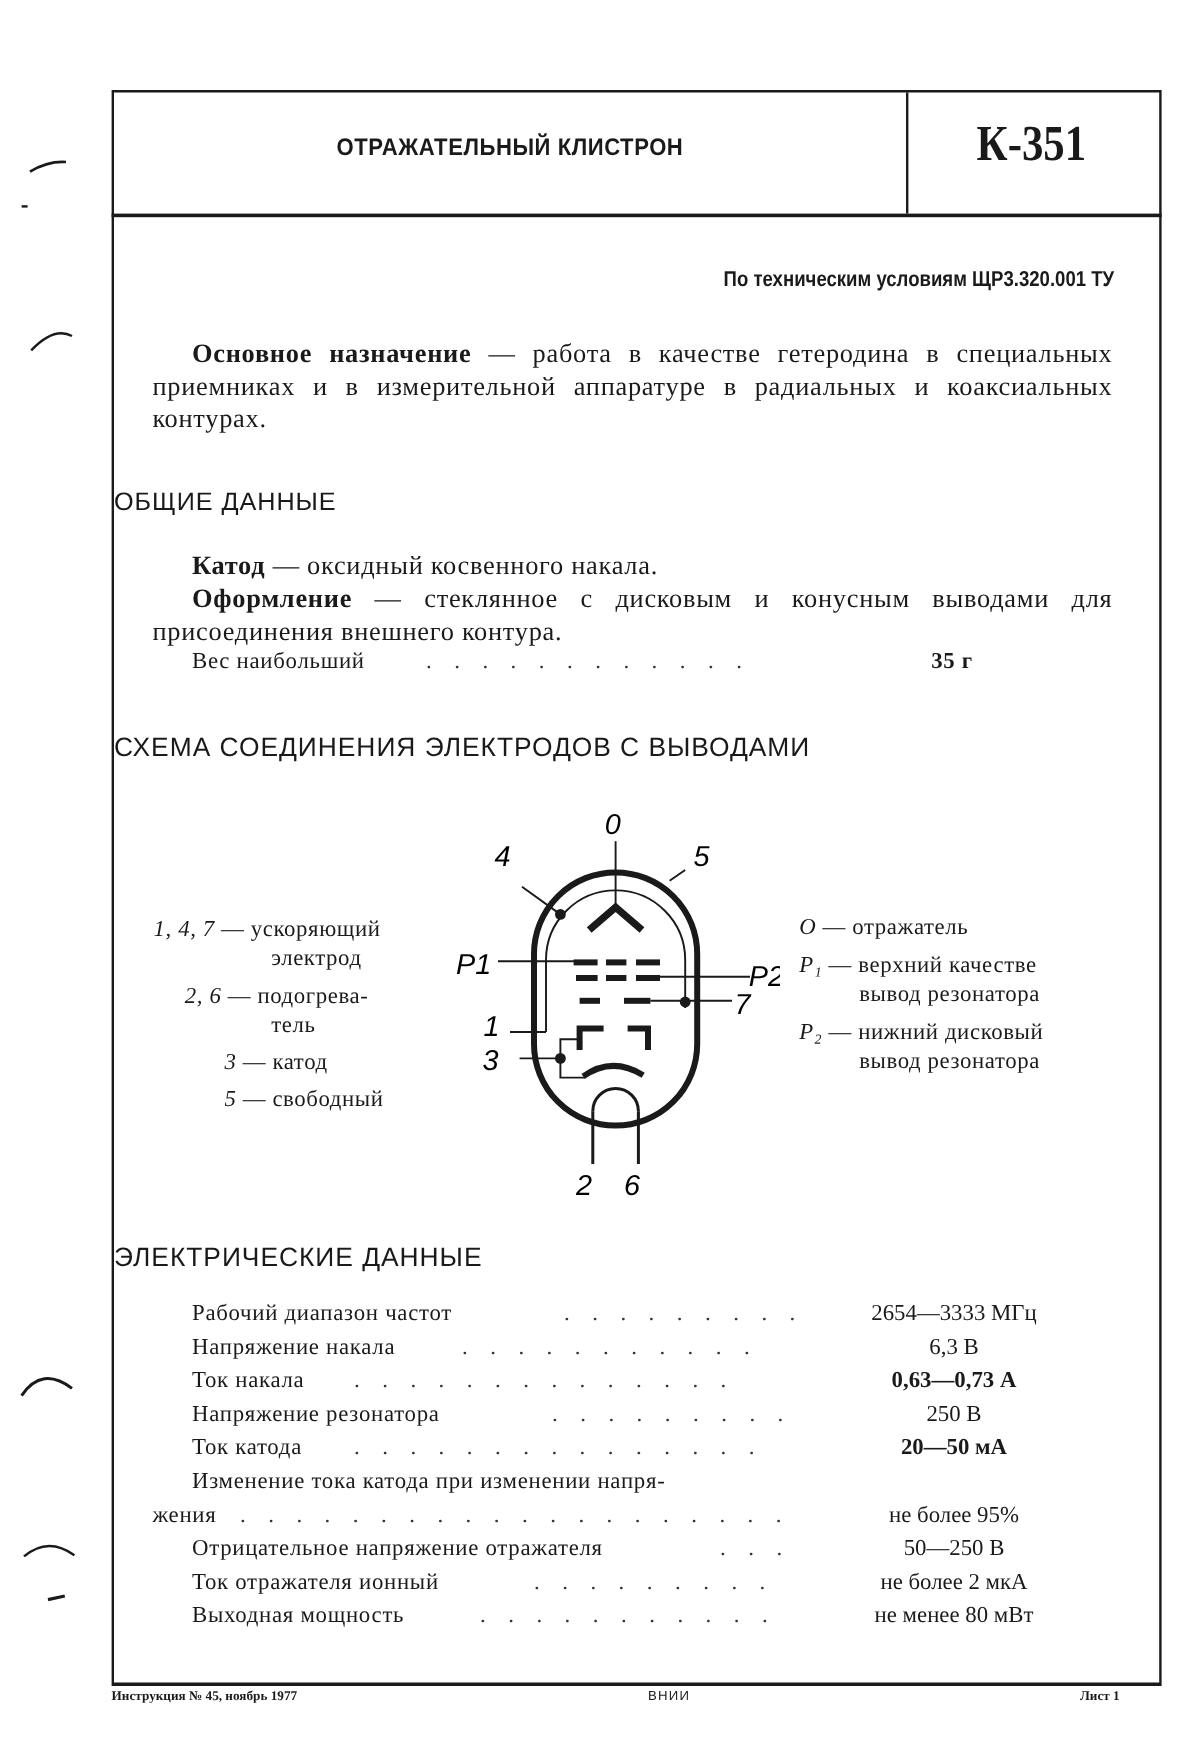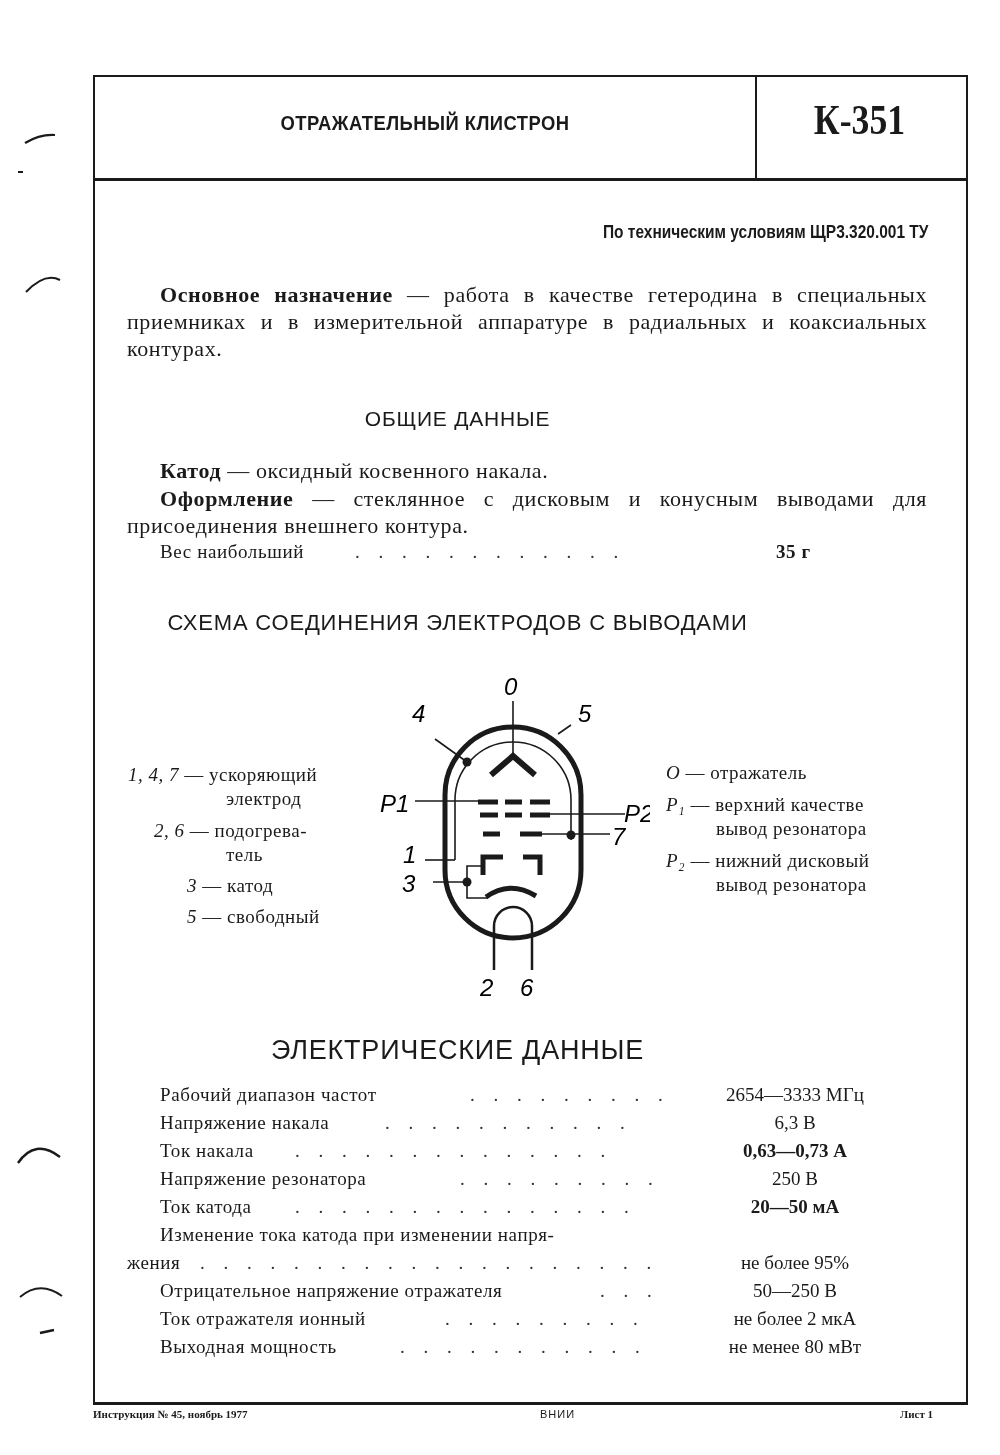--- a/index.html
+++ b/index.html
@@ -15,21 +15,21 @@
   .title { position: absolute; left: 95px; top: 112px; width: 660px; text-align: center;
            font-family: "Liberation Sans", "DejaVu Sans", sans-serif; font-size: 20px; font-weight: bold;
            letter-spacing: 0.5px; transform: scaleX(0.92); }
   .model { position: absolute; left: 757px; top: 96px; width: 205px; text-align: center;
            font-family: "Liberation Serif", serif; font-weight: bold; font-size: 42px; transform: scaleX(0.85); }
   .spec-ref { position: absolute; right: 72px; top: 222px; font-size: 18px; font-weight: bold;
               font-family: "Liberation Sans", sans-serif; transform: scaleX(0.86); transform-origin: right center; }
   .para { position: absolute; left: 127px; width: 800px; font-size: 22px; line-height: 27px;
           text-align: justify; letter-spacing: 0.6px; }
   .para .b { font-weight: bold; }
-  .section { position: absolute; left: 95px; width: 725px; text-align: center;
+  .section { position: absolute; left: 95px; width: 725px; 
              font-family: "Liberation Sans", "DejaVu Sans", sans-serif; font-size: 21px; letter-spacing: 0.8px; }
   .line { position: absolute; font-size: 19px; letter-spacing: 0.6px; white-space: nowrap; }
   .dots { position: absolute; font-size: 19px; letter-spacing: 7px; white-space: nowrap; color: #333; }
   .val { position: absolute; font-size: 19px; white-space: nowrap; text-align: center; width: 210px; }
   .legend { position: absolute; font-size: 19px; line-height: 25px; white-space: nowrap; letter-spacing: 0.5px; }
   .legend i { font-style: italic; }
   .footer { position: absolute; top: 1408px; font-size: 11px; font-weight: bold; white-space: nowrap;
             font-family: "Liberation Serif", serif; }
   .footer.c { font-weight: normal; font-family: "Liberation Sans", sans-serif; letter-spacing: 1px; }
   .scan-mark { position: absolute; }
@@ -161,21 +161,21 @@
     <tspan>P1</tspan>
   </text>
   <text x="254" y="152" font-size="24">P2</text>
   <text x="242" y="175" font-size="24">7</text>
   <text x="33" y="193" font-size="24">1</text>
   <text x="32" y="222" font-size="24">3</text>
   <text x="110" y="326" font-size="24">2</text>
   <text x="150" y="326" font-size="24">6</text>
 </svg>
 
-<div class="section" style="top:1035px; font-size:27px;">ЭЛЕКТРИЧЕСКИЕ ДАННЫЕ</div>
+<div class="section" style="top:1035px; font-size:22px;">ЭЛЕКТРИЧЕСКИЕ ДАННЫЕ</div>
 
 <div>
   <div>
     <div class="line" style="left:160px; top:1084px;">Рабочий диапазон частот</div>
     <div class="dots" style="left:470px; top:1084px;">. . . . . . . . .</div>
     <div class="val" style="left:690px; top:1084px;">2654—3333 МГц</div>
   </div>
   <div>
     <div class="line" style="left:160px; top:1112px;">Напряжение накала</div>
     <div class="dots" style="left:385px; top:1112px;">. . . . . . . . . . .</div>

